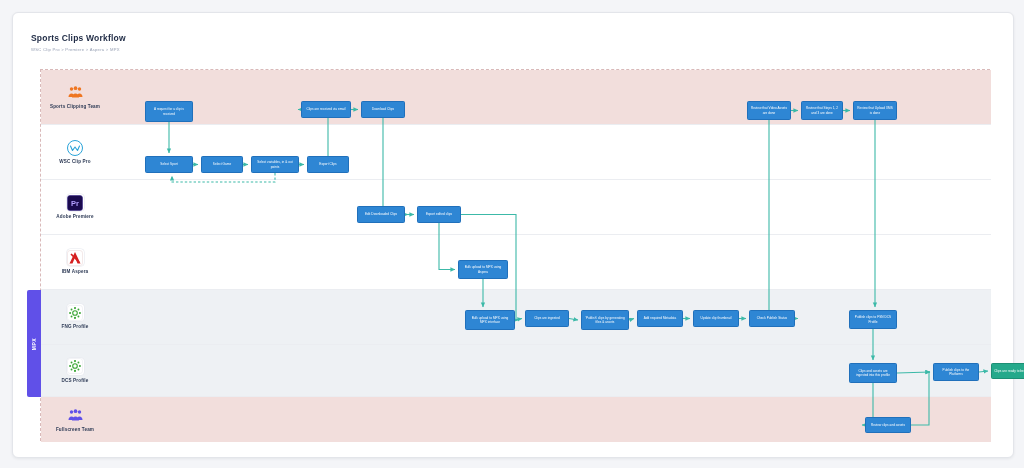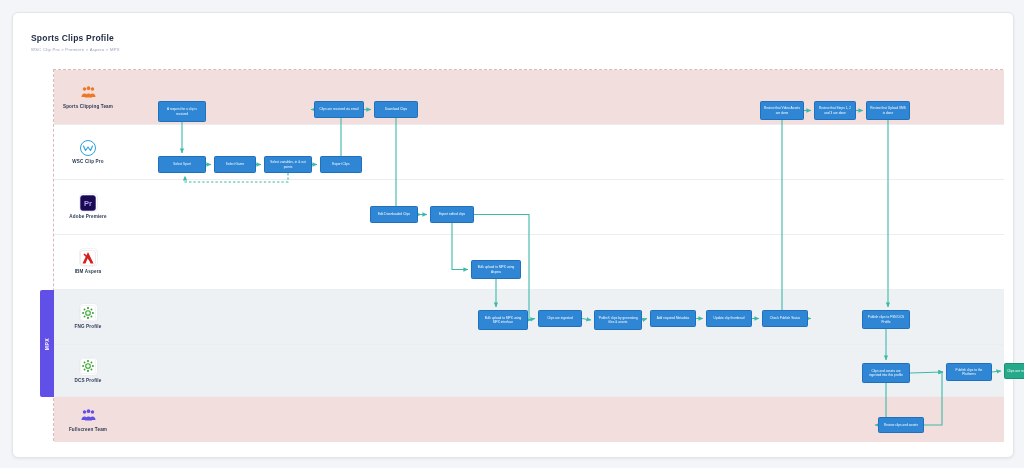--- a/index.html
+++ b/index.html
@@ -23,21 +23,21 @@
   #hdr .title{
     font-size:8.5px;font-weight:bold;color:#1f2b45;letter-spacing:.2px;
     line-height:11px;
   }
   #hdr .subtitle{
     font-size:4.2px;color:#97a0b4;letter-spacing:.25px;margin-top:2.5px;
     line-height:6px;
   }
   
   #diagram{
-    position:absolute;left:40px;top:56px;width:950px;height:372px;
+    position:absolute;left:27px;top:56px;width:950px;height:372px;
     border:1px dashed #d9b9b9;
     box-sizing:border-box;
   }
   .lane{
     position:absolute;left:0;width:950px;
     box-sizing:border-box;
     border-bottom:1px solid #ebedf1;
   }
   .lane.last{border-bottom:none;}
   .lane .lane-head{
@@ -87,21 +87,21 @@
   .node.blue{background:#2e86d4;border:.7px solid #2070bb;}
   .node.green{background:#25a98b;border:.7px solid #1d8f75;}
   #svg-layer{position:absolute;left:0;top:0;width:950px;height:372px;z-index:2;}
 </style>
 </head>
 <body>
 
 <div id="canvas">
 
   <div id="hdr">
-    <div class="title">Sports Clips Profile</div>
+    <div class="title">Sports Clips Workflow</div>
     <div class="subtitle">WSC Clip Pro &gt; Premiere &gt; Aspera &gt; MPX</div>
   </div>
 
   <div id="diagram">
 
     <div id="lanes-host">
         <div class="lane" style="top: 0px; height: 55px; background: rgb(242, 222, 220);">
           <div class="lane-head">
             <div class="icon-chip">
               <svg width="15" height="13" viewBox="0 0 30 26">

